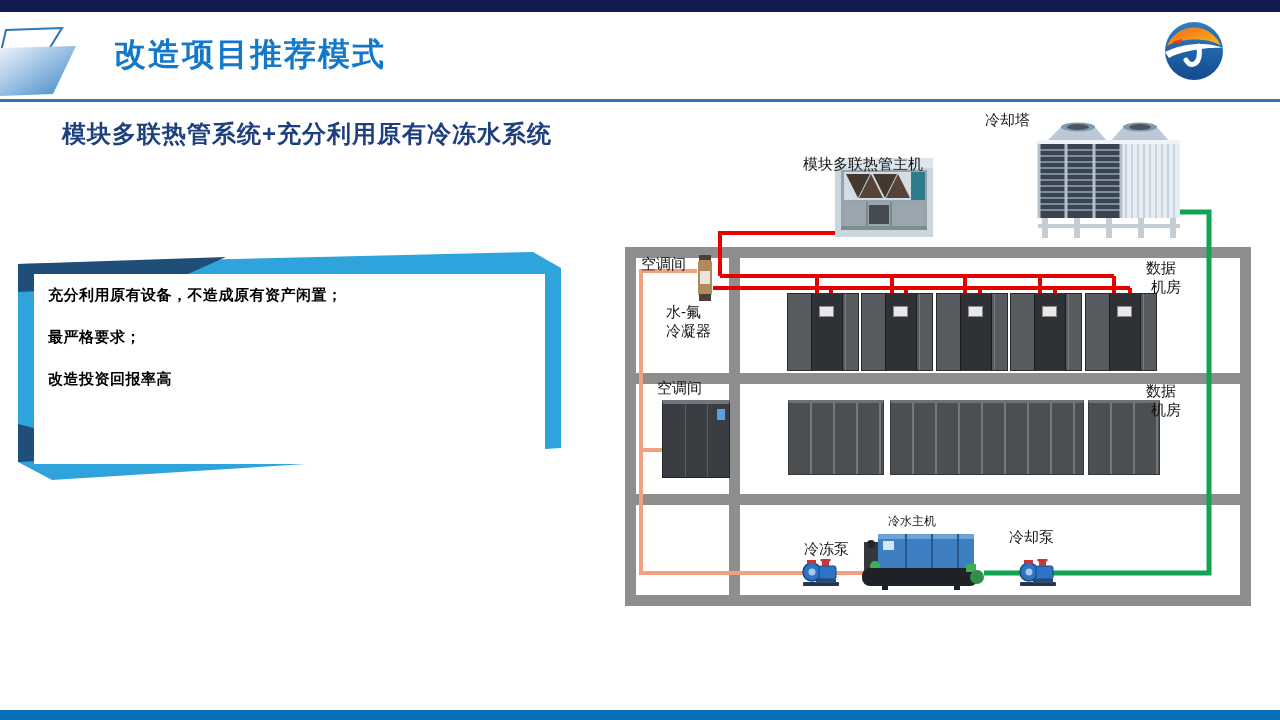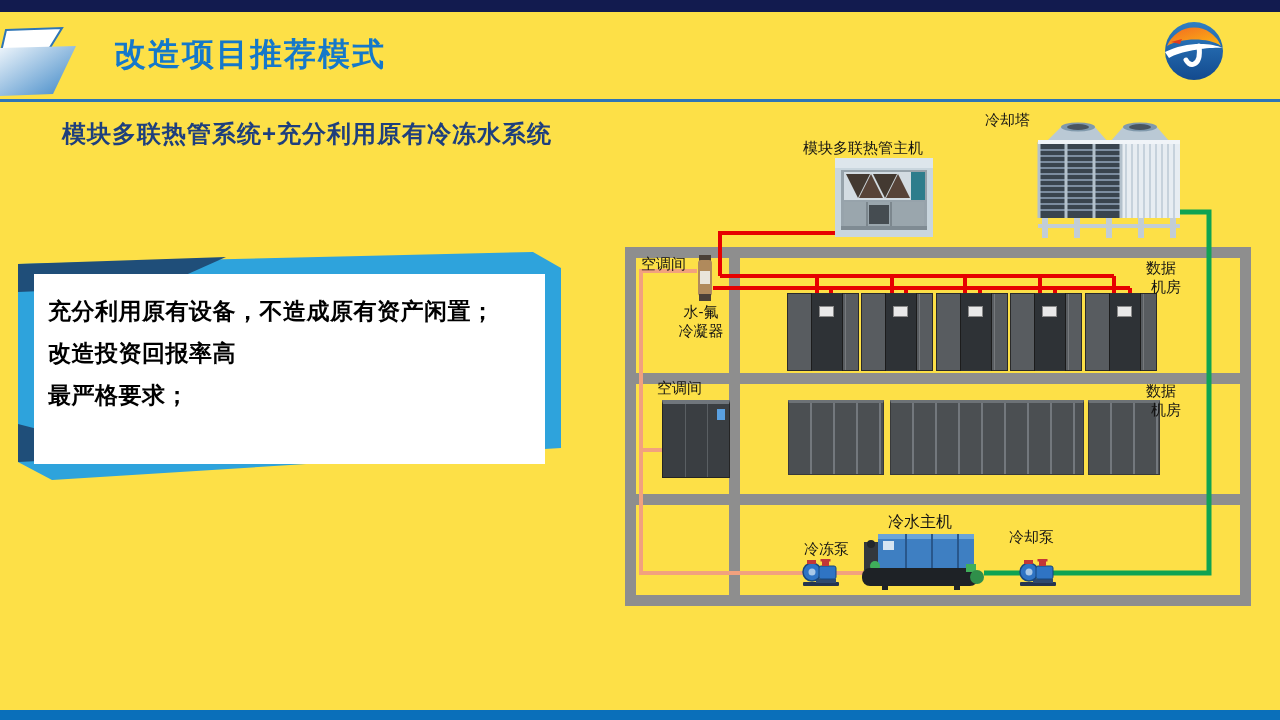--- a/index.html
+++ b/index.html
@@ -1,38 +1,38 @@
 <!DOCTYPE html>
 <html><head>
 <meta charset="utf-8">
 <style>
   html,body{margin:0;padding:0;background:#e9e9e9;}
-  .slide{position:relative;width:1280px;height:720px;background:#fde047;overflow:hidden;
+  .slide{position:relative;width:1280px;height:720px;background:#ffffff;overflow:hidden;
          font-family:"Liberation Sans",sans-serif;}
   
   .topbar{position:absolute;left:0;top:0;width:1280px;height:12px;background:#121b4f;}
   .hdr-deco{position:absolute;left:0;top:10px;width:120px;height:92px;}
   .page-title{position:absolute;left:114px;top:33px;font-size:32px;font-weight:bold;
               color:#1478ca;letter-spacing:2px;white-space:nowrap;}
   .hdr-rule{position:absolute;left:0;top:99px;width:1280px;height:3px;background:#2e75b6;}
   .logo{position:absolute;left:1162px;top:18px;width:64px;height:64px;}
   
   .subtitle{position:absolute;left:62px;top:118px;font-size:24px;font-weight:bold;
             color:#1e3f7d;letter-spacing:1px;white-space:nowrap;}
   
   .ibox{position:absolute;left:18px;top:250px;width:543px;height:232px;}
   .ibox svg{position:absolute;left:0;top:0;}
-  .ibox-text{position:absolute;left:30px;top:24px;right:20px;font-size:23px;font-weight:bold;
-             color:#000;line-height:42px;letter-spacing:0.5px;white-space:nowrap;margin-top:16px;}
+  .ibox-text{position:absolute;left:30px;top:24px;right:20px;font-size:15px;font-weight:bold;
+             color:#000;line-height:42px;letter-spacing:0.5px;white-space:nowrap;}
   
   .diagram{position:absolute;left:612px;top:100px;width:660px;height:520px;}
   .diagram > *{position:absolute;}
   .pipes{left:0;top:0;}
   .dlabel{font-size:15px;color:#141414;white-space:nowrap;line-height:19px;}
-  .dlabel.ctr{text-align:center;}
+  .dlabel.ctr{}
   .equip{box-sizing:border-box;}
   
   .crac1{top:193px;width:72px;height:78px;background:#585c60;border:1px solid #2a2a2a;}
   .crac1 .mid{position:absolute;left:23px;top:-1px;width:30px;height:78px;background:#2e3236;
               border-left:1px solid #1c1c1c;border-right:1px solid #1c1c1c;}
   .crac1 .scr{position:absolute;left:31px;top:12px;width:13px;height:9px;background:#e9e9e9;
               border:1px solid #8a8a8a;}
   .crac1 .seam{position:absolute;left:57px;top:0;width:1px;height:76px;background:#76797c;}
   
   .crac2{left:50px;top:300px;width:68px;height:78px;background:#3a3e42;border:1px solid #242424;
@@ -86,22 +86,22 @@
 
   <div class="ibox">
     <svg width="543" height="232" viewBox="0 0 543 232">
       <polygon points="0,14 515,2 543,18 543,198 34,230 0,212" fill="#2ea3dc"></polygon>
       <polygon points="0,14 208,7 143,36 0,42" fill="#1f4e79"></polygon>
       <polygon points="0,212 124,206 0,174" fill="#1f4e79"></polygon>
       <rect x="16" y="24" width="511" height="190" fill="#ffffff"></rect>
     </svg>
     <div class="ibox-text">
       <div>充分利用原有设备，不造成原有资产闲置；</div>
+      <div>最严格要求；</div>
       <div>改造投资回报率高</div>
-      <div>最严格要求；</div>
     </div>
   </div>
 
   <div class="diagram">
 
     <svg class="pipes" width="660" height="520" viewBox="0 0 660 520">
 
       <g fill="#8e8e8e">
         <rect x="13" y="147" width="626" height="11"></rect>
         <rect x="13" y="273" width="626" height="11"></rect>
@@ -280,34 +280,34 @@
       <circle cx="9" cy="12" r="4" fill="#22262a"></circle>
       <circle cx="13" cy="34" r="5" fill="#3fae5a"></circle>
       <rect x="0" y="36" width="116" height="18" rx="8" fill="#1e2226"></rect>
       <rect x="104" y="32" width="10" height="8" fill="#3fae5a"></rect>
       <circle cx="115" cy="45" r="7" fill="#2f8f4a"></circle>
       <rect x="20" y="52" width="6" height="6" fill="#1e2226"></rect>
       <rect x="92" y="52" width="6" height="6" fill="#1e2226"></rect>
     </svg>
 
     <div class="dlabel" style="left:373px;top:10px">冷却塔</div>
-    <div class="dlabel" style="left:191px;top:38px">模块多联热管主机</div>
+    <div class="dlabel" style="left:191px;top:54px">模块多联热管主机</div>
     <div class="dlabel" style="left:29px;top:154px">空调间</div>
     <div class="dlabel ctr" style="left:54px;top:202px;width:70px">
       <div>水-氟</div>
       <div>冷凝器</div>
     </div>
     <div class="dlabel" style="left:534px;top:158px">
       <div>数据</div>
       <div style="padding-left:5px">机房</div>
     </div>
     <div class="dlabel" style="left:45px;top:278px">空调间</div>
     <div class="dlabel" style="left:534px;top:281px">
       <div>数据</div>
       <div style="padding-left:5px">机房</div>
     </div>
-    <div class="dlabel" style="left:276px;top:412px;font-size:16px">冷水主机</div>
+    <div class="dlabel" style="left:276px;top:412px;font-size:12px">冷水主机</div>
     <div class="dlabel" style="left:192px;top:439px">冷冻泵</div>
     <div class="dlabel" style="left:397px;top:427px">冷却泵</div>
   </div>
 
   <div style="position:absolute;left:0;bottom:0;width:1280px;height:10px;background:#0a6fba;"></div>
 </div>
 
 </body></html>

